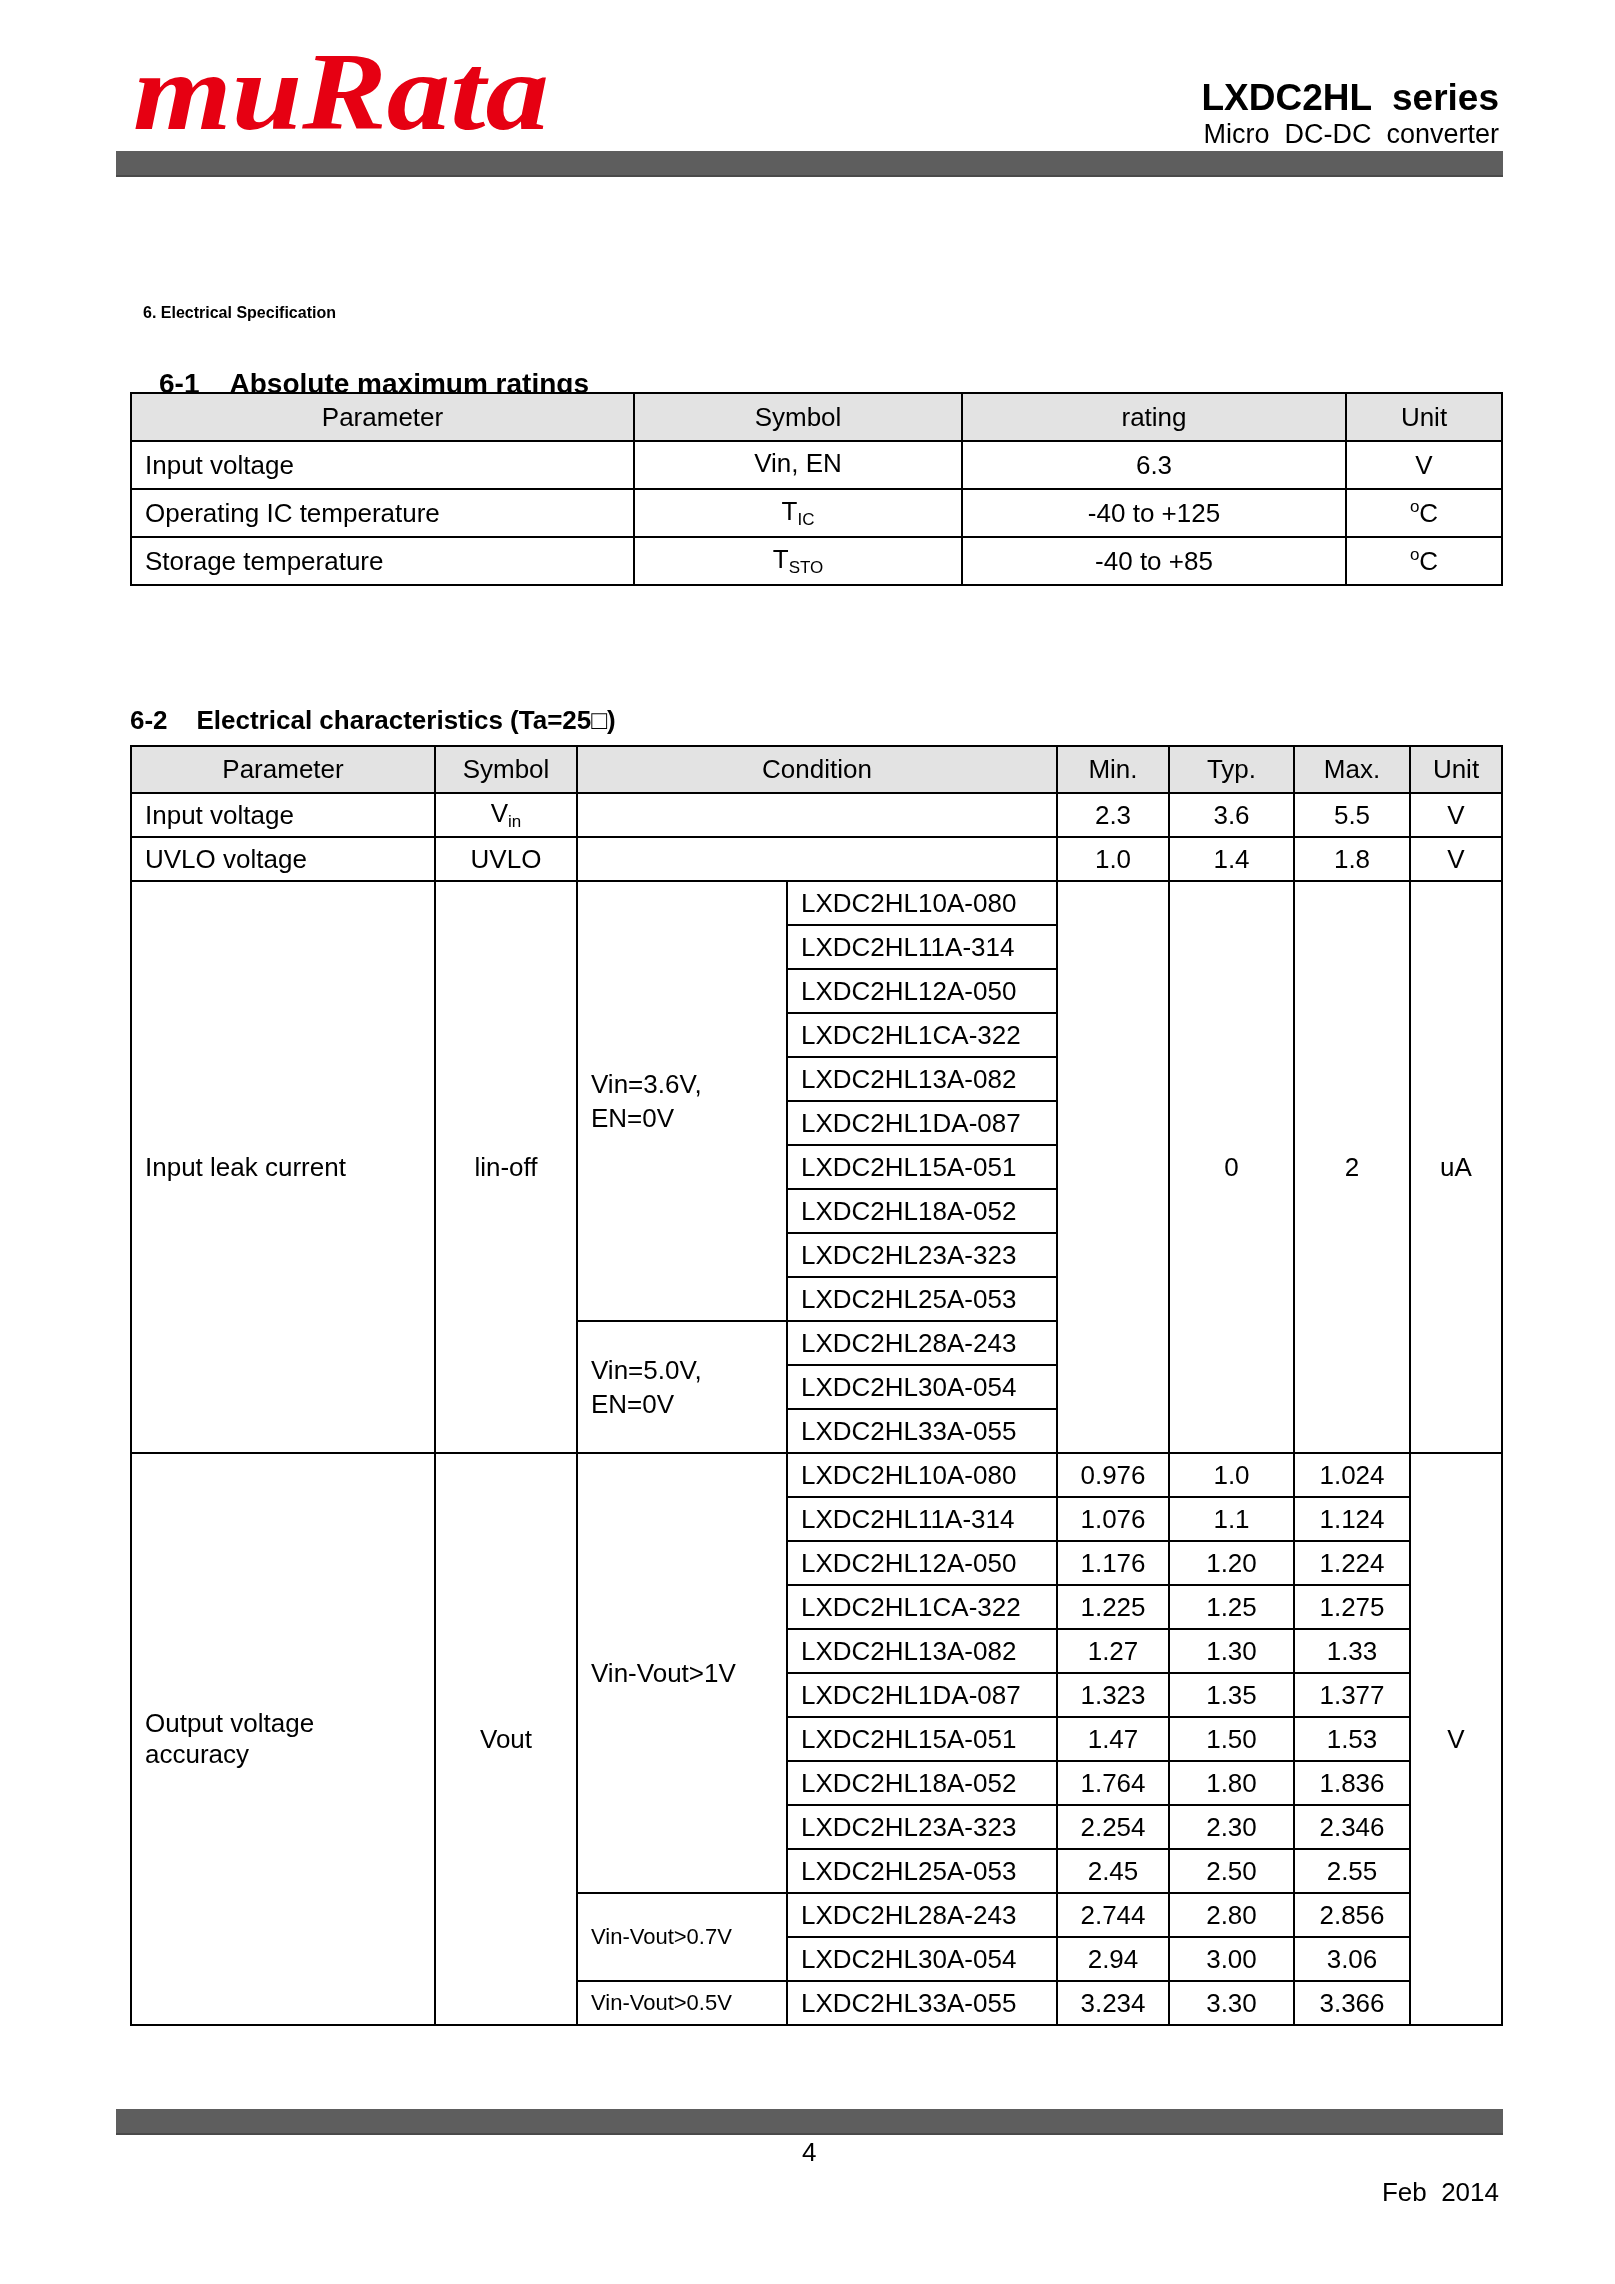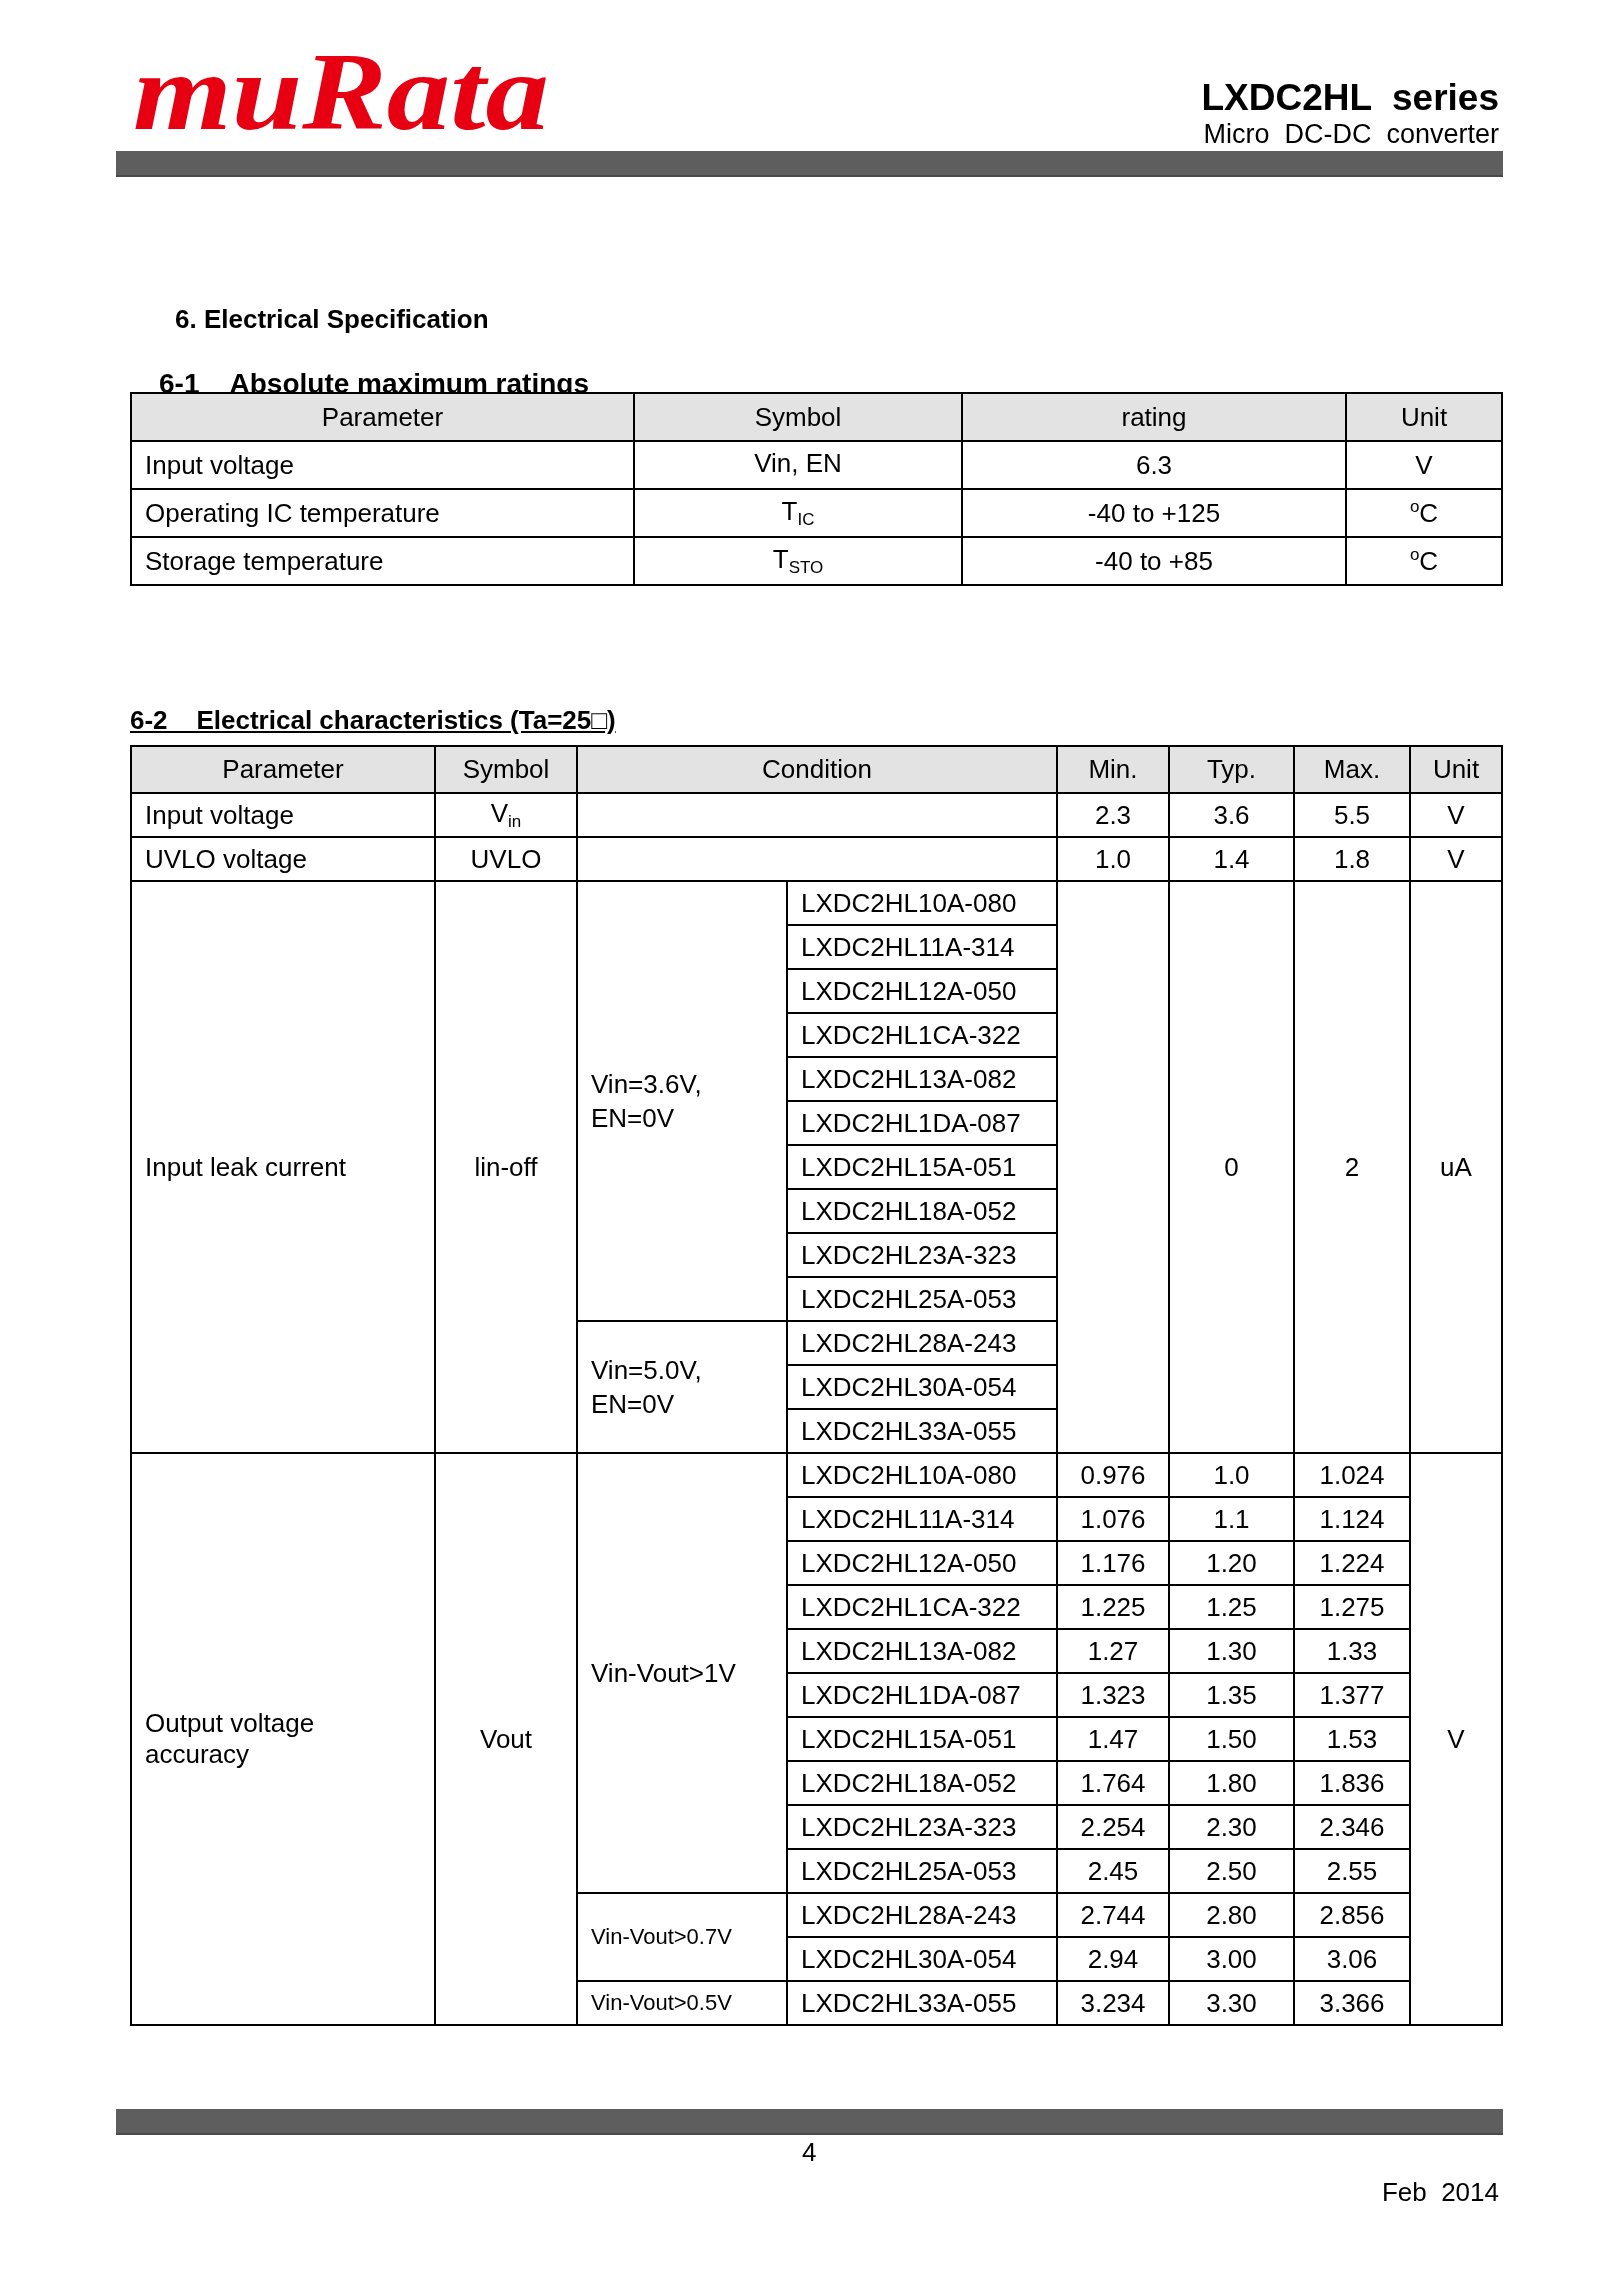--- a/index.html
+++ b/index.html
@@ -10,23 +10,23 @@
   .logo { position:absolute; left:126px; top:26px; width:443px; height:117px; }
   .logo svg { width:100%; height:100%; }
   .series-title { position:absolute; right:117px; top:77px; font-size:37px; font-weight:bold;
                   letter-spacing:0px; text-align:right; white-space:pre; }
   .series-sub { position:absolute; right:117px; top:119px; font-size:27px; text-align:right; white-space:pre; }
   .bar { position:absolute; left:116px; width:1387px; background:#5e5e5e; border-bottom:2.6px double #4a4a4a; }
   .bar.top { top:151px; height:23.5px; }
   .bar.bottom { top:2109px; height:23.5px; }
 
   
-  .h1 { position:absolute; left:143px; top:304px; font-size:26px; font-weight:bold;margin-left:32px; }
+  .h1 { position:absolute; left:143px; top:304px; font-size:16px; font-weight:bold; }
   .h2 { position:absolute; left:159px; top:368px; font-size:28px; font-weight:bold; white-space:pre; }
-  .h3 { position:absolute; left:130px; top:705px; font-size:26px; font-weight:bold; white-space:pre;text-decoration:underline; }
+  .h3 { position:absolute; left:130px; top:705px; font-size:26px; font-weight:bold; white-space:pre; }
 
   table { position:absolute; border-collapse:collapse; font-size:26px; }
   td, th { border:2px solid #000; padding:0 13px; font-weight:normal; }
   th { background:#e3e3e3; text-align:center; }
 
   
   #t1 { left:130px; top:392px; width:1373px; }
   #t1 th, #t1 td { height:46px; }
   #t1 .c1 { width:475px; }
   #t1 .c2 { width:300px; }

